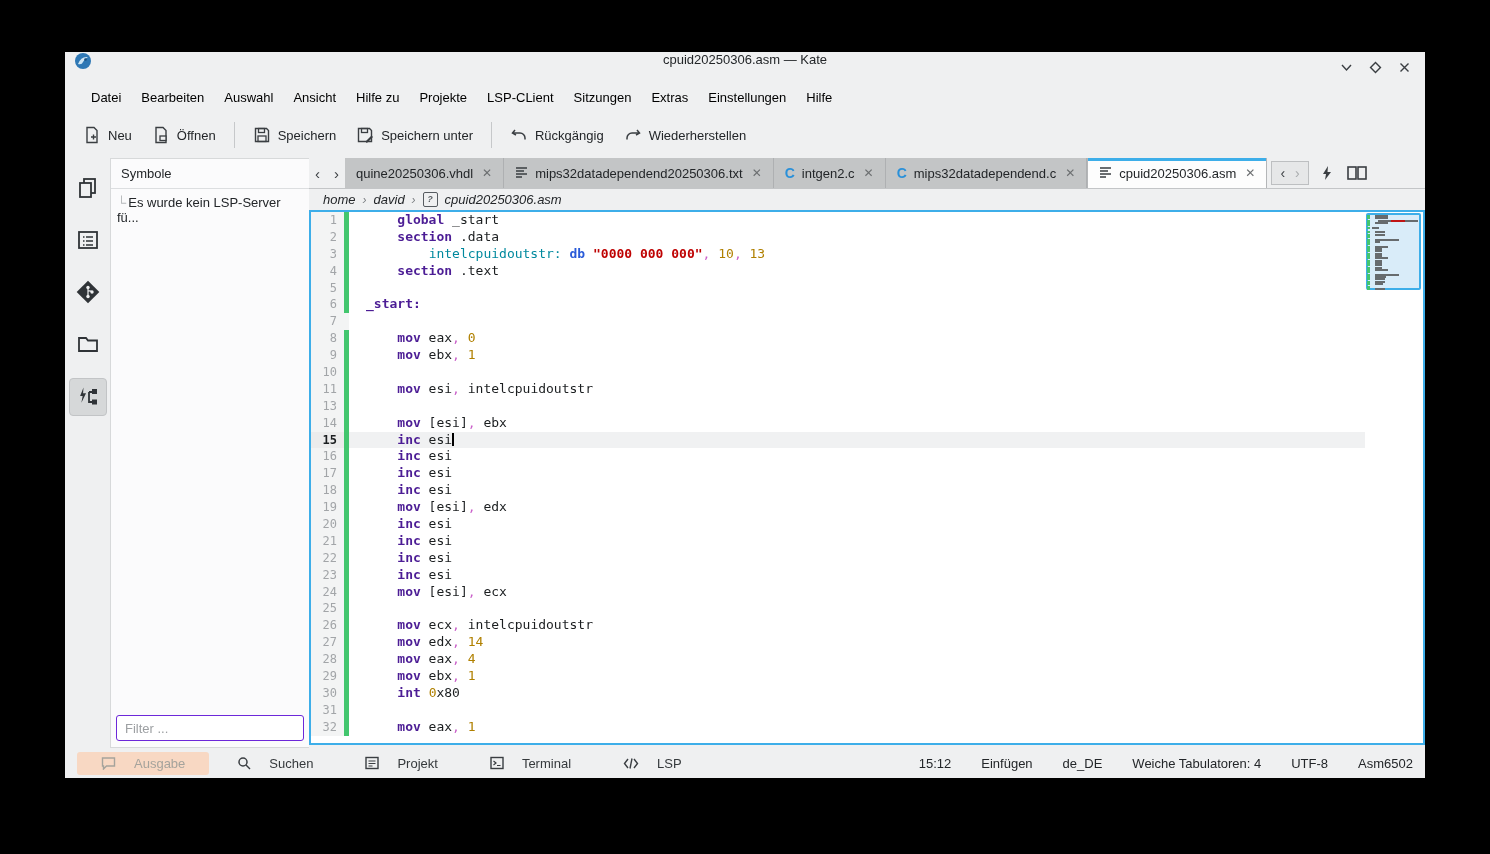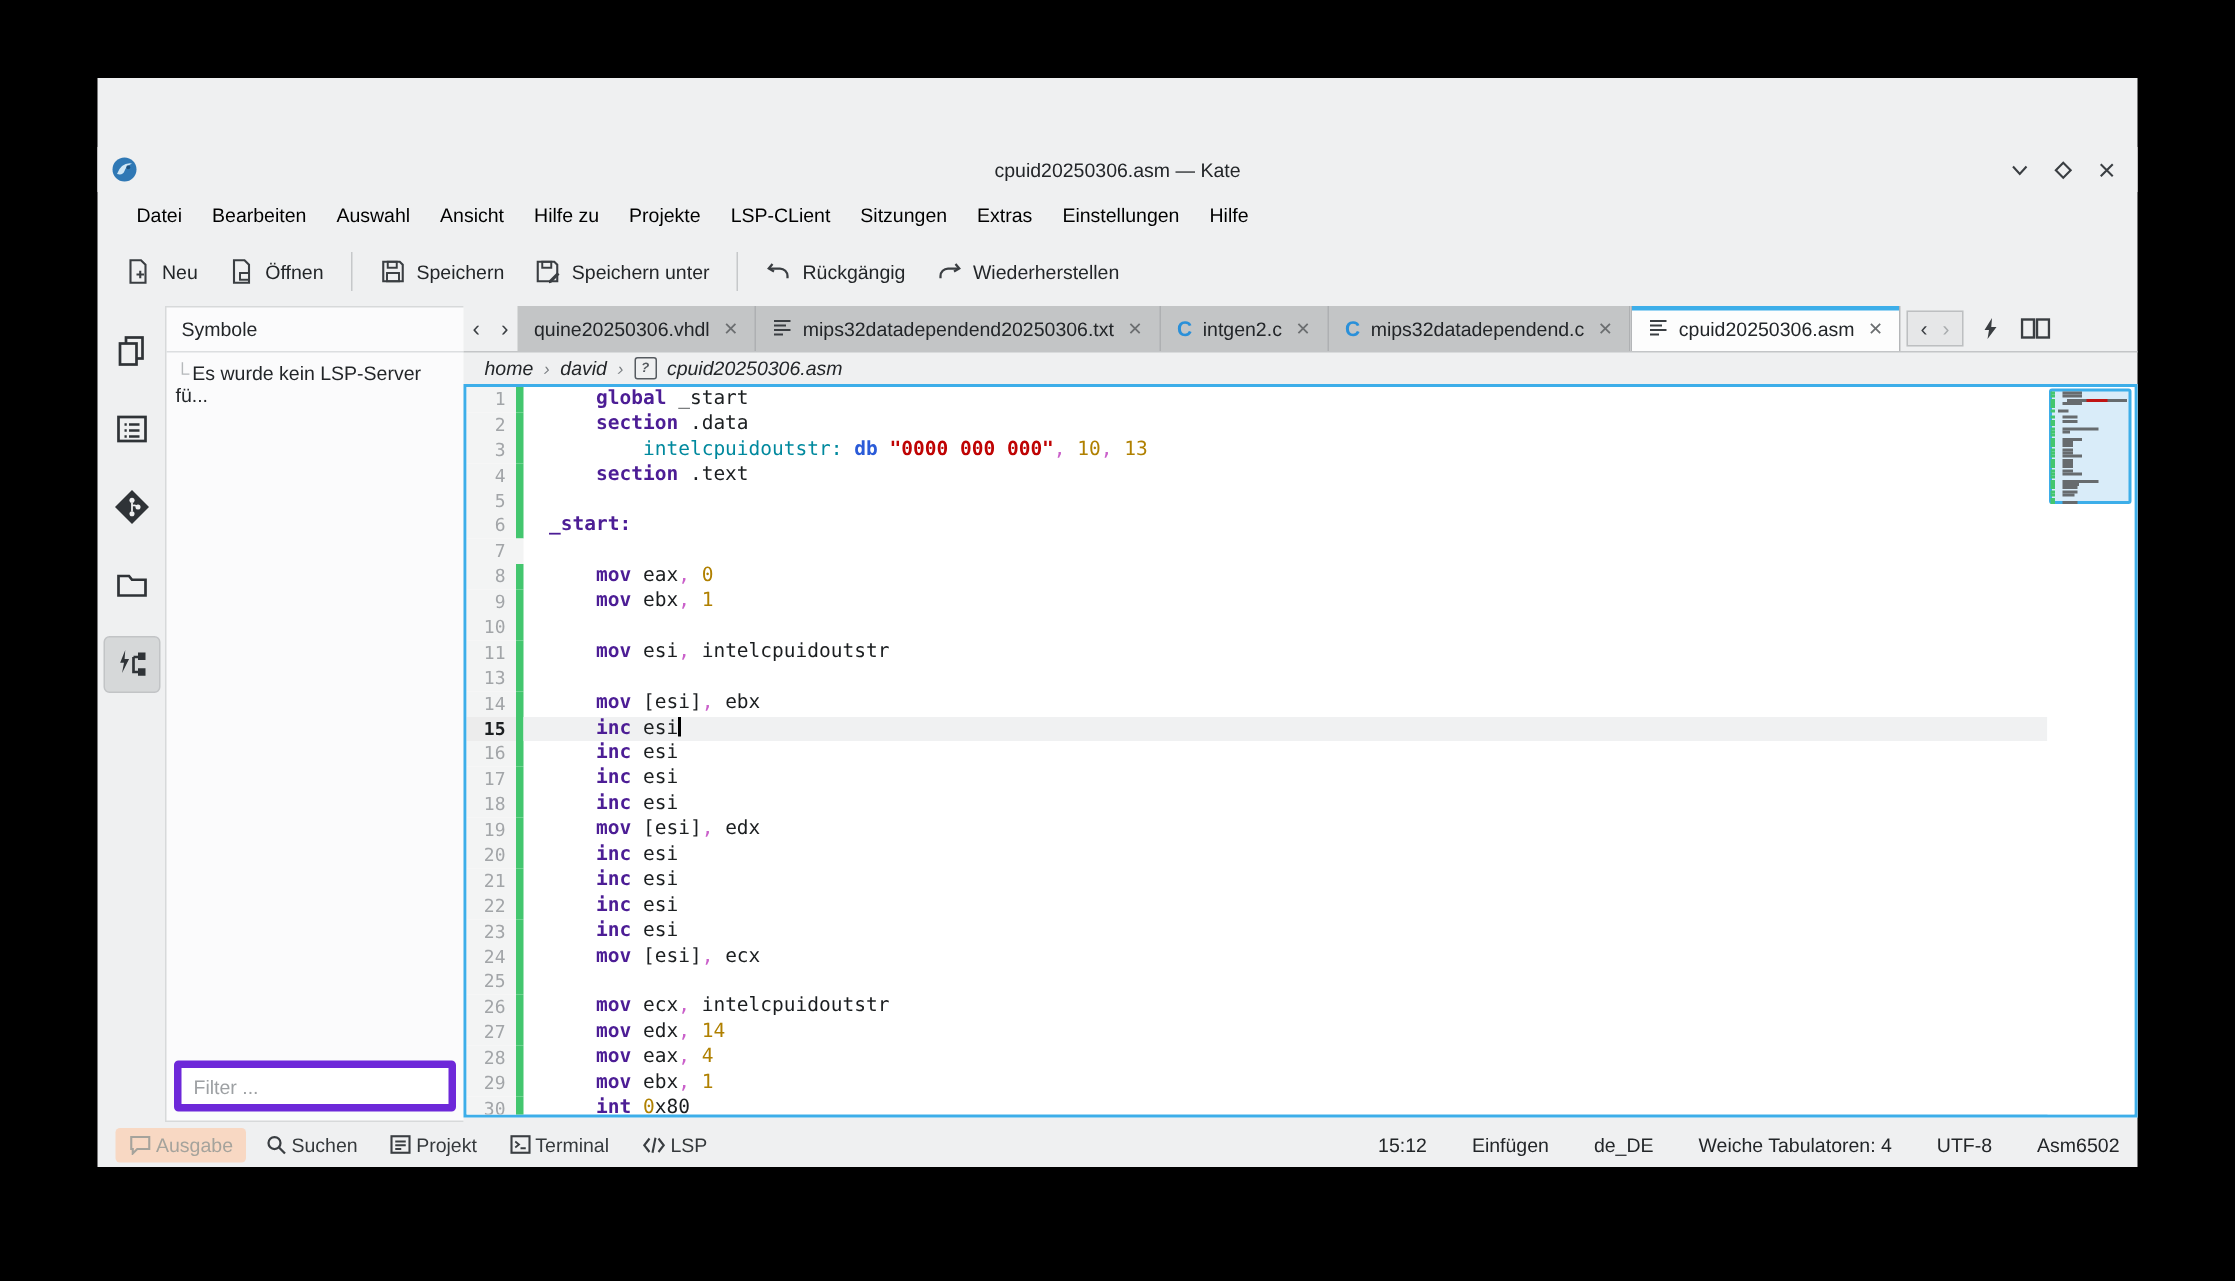--- a/index.html
+++ b/index.html
@@ -1,21 +1,21 @@
 <!DOCTYPE html>
 <html><head>
 <meta charset="utf-8">
 <style>
   html,body{margin:0;padding:0;}
   body{width:1490px;height:854px;background:#000;position:relative;overflow:hidden;
        font-family:"Liberation Sans",sans-serif;color:#232629;}
   .window{position:absolute;left:65px;top:52px;width:1360px;height:726px;background:#eff0f1;
           display:flex;flex-direction:column;}
   
-  .titlebar{height:30px;display:flex;align-items:center;position:relative;background:#eff0f1;flex:0 0 30px;margin-top:46px;}
+  .titlebar{height:30px;display:flex;position:relative;background:#eff0f1;flex:0 0 30px;}
   .appicon{width:18px;height:18px;margin-left:9px;}
   .wtitle{position:absolute;left:0;right:0;text-align:center;font-size:13px;color:#232629;}
   .wctrls{margin-left:auto;display:flex;gap:16px;align-items:center;padding-right:14px;z-index:2;}
   .wctrls svg{display:block;}
   
   .menubar{height:30px;display:flex;align-items:center;padding-left:16px;flex:0 0 30px;}
   .menu-item{font-size:13px;padding:4px 10px;color:#000000;}
   
   .toolbar{height:46px;display:flex;align-items:center;padding-left:8px;flex:0 0 46px;}
   .tbtn{display:flex;align-items:center;gap:7px;padding:7px 10px;font-size:13px;color:#232629;}
@@ -24,21 +24,21 @@
   .main{flex:1;display:flex;min-height:0;}
   .dock{width:45px;flex:0 0 45px;display:flex;flex-direction:column;align-items:center;padding-top:12px;gap:16px;}
   .dock-btn{width:36px;height:36px;display:flex;align-items:center;justify-content:center;border-radius:4px;}
   .dock-btn.active{background:#d6d8d9;border:1px solid #c2c4c6;}
   
   .panel{width:198px;flex:0 0 198px;background:#fbfbfc;border:1px solid #d7d9da;border-right:none;
          display:flex;flex-direction:column;}
   .panel-title{font-size:13px;padding:7px 10px;border-bottom:1px solid #dcdee0;color:#232629;}
   .panel-body{flex:1;padding:6px 6px;font-size:13px;color:#232629;overflow:hidden;}
   .tree-branch{color:#b6b9bb;margin-right:2px;}
-  .filter{margin:4px 5px 6px 5px;height:24px;border:5px solid #6d28d9;border-radius:3px;background:#fff;
+  .filter{margin:4px 5px 6px 5px;height:24px;border:1px solid #6d28d9;border-radius:3px;background:#fff;
           font-size:13px;color:#232629;padding:0 8px;font-family:"Liberation Sans",sans-serif;}
   .filter::placeholder{color:#9da0a3;}
   
   .edcol{flex:1;display:flex;flex-direction:column;min-width:0;}
   .tabrow{height:30px;flex:0 0 30px;display:flex;align-items:stretch;border-bottom:1px solid #c3c5c7;}
   .navarr{display:flex;align-items:center;padding:0 6px;gap:14px;font-size:15px;color:#3a3e42;}
   .tab{display:flex;align-items:center;gap:7px;padding:0 11px;font-size:13px;background:#c3c5c6;
        border-right:1px solid #aeb0b2;color:#232629;position:relative;}
   .tab.active{background:#fdfdfd;border-right:1px solid #b4b6b8;border-left:1px solid #b4b6b8;}
   .tab.active::before{content:"";position:absolute;left:0;top:0;right:0;height:3px;background:#3daee9;}
@@ -71,21 +71,21 @@
   .caret{display:inline-block;width:1.5px;height:13px;background:#000;vertical-align:-2px;}
   
   .mini{width:58px;flex:0 0 58px;position:relative;background:#fff;}
   .mini-vp{position:absolute;left:1px;right:2px;top:1px;height:73px;background:#d9ecf9;
            border:2px solid #3daee9;border-radius:2px;}
   .mark{position:absolute;height:2px;background:#676b6e;}
   .mark.red{background:#c01414;}
   .mark.green{background:#43c66e;width:3px;left:2px;}
   
   .statusbar{height:30px;flex:0 0 30px;display:flex;align-items:center;font-size:13px;padding:0 12px;}
-  .sbtn{display:flex;align-items:center;gap:3px;padding:4px 9px;border-radius:3px;color:#35393c;}
+  .sbtn{display:flex;align-items:center;gap:18px;padding:4px 24px;border-radius:3px;color:#35393c;}
   .sbtn.active{background:#f8d8c3;color:#a5a39c;}
   .sright{margin-left:auto;display:flex;align-items:center;gap:30px;color:#232629;}
   svg{flex:0 0 auto;}
 </style>
 </head>
 <body>
 
 <div class="window">
 
   <div class="titlebar">

